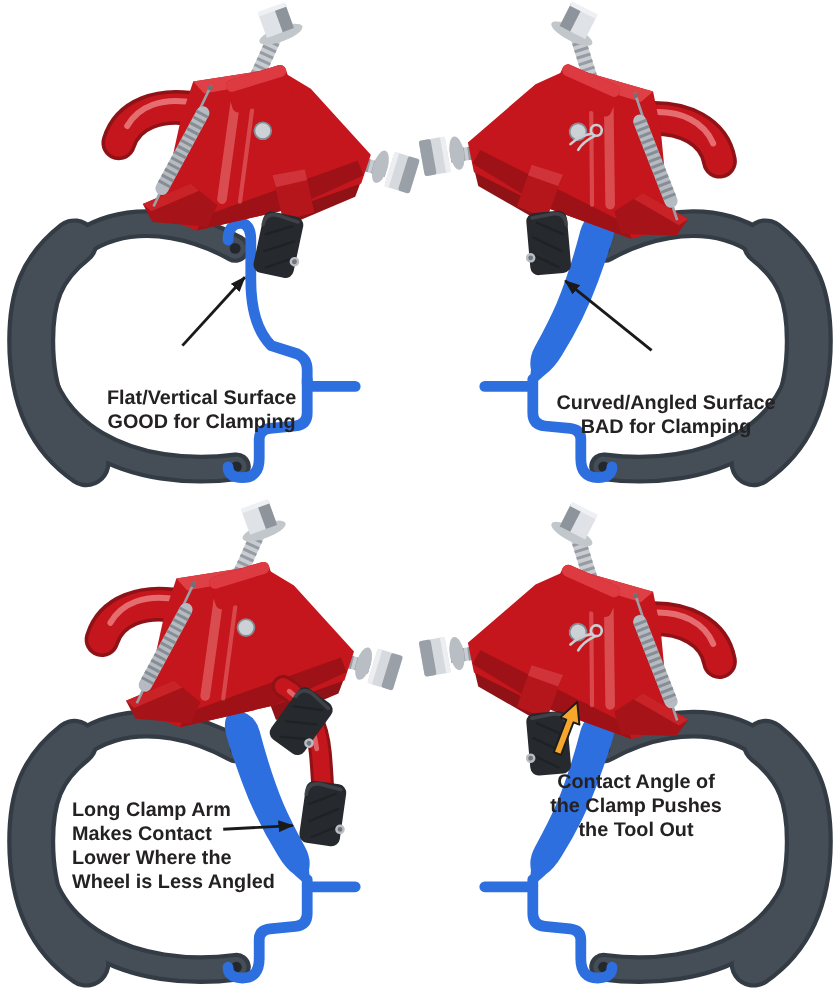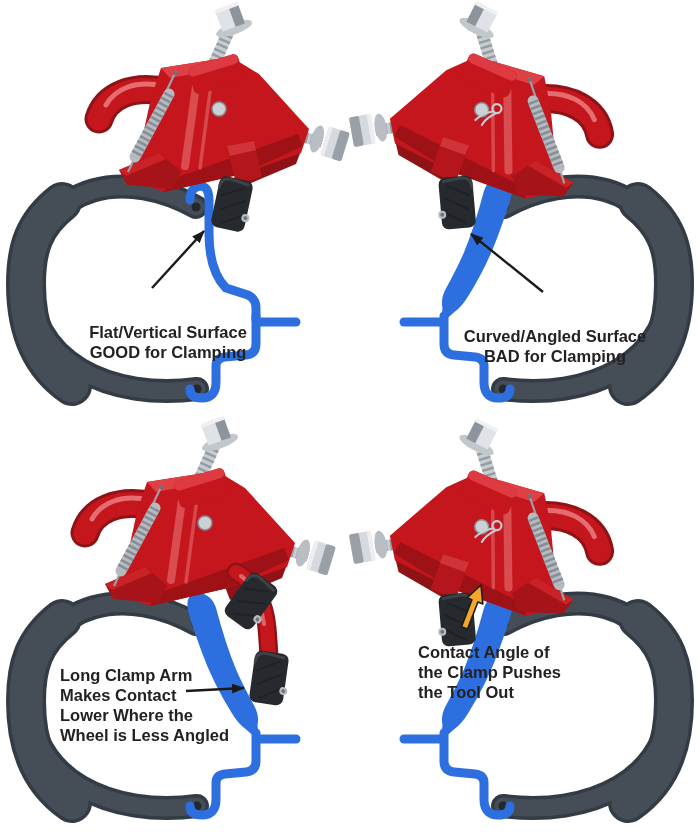--- a/index.html
+++ b/index.html
@@ -4,21 +4,21 @@
 <style>
   html,body{margin:0;padding:0;background:#ffffff;}
   #stage{position:relative;width:700px;height:834px;background:#ffffff;overflow:hidden;
          font-family:"Liberation Sans","DejaVu Sans",sans-serif;}
   #art{position:absolute;left:0;top:0;}
   .caption{position:absolute;font-size:16.5px;line-height:20px;font-weight:bold;color:#242122;
            letter-spacing:0;white-space:nowrap;}
   .cap-tl{left:40px;top:286px;width:256px;text-align:center;margin-top:36px;}
   .cap-tr{left:428px;top:300px;width:254px;text-align:center;margin-top:26px;}
   .cap-bl{left:60px;top:665px;width:230px;text-align:left;}
-  .cap-br{left:418px;top:642px;width:224px;text-align:left;}
+  .cap-br{left:418px;top:642px;width:224px;text-align:center;}
 </style>
 </head>
 <body>
 
 <div id="stage">
 
 <svg id="art" width="700" height="834" viewBox="0 0 700 834">
   <defs>
     <marker id="ah" markerWidth="14" markerHeight="11" refX="12" refY="5" orient="auto" markerUnits="userSpaceOnUse">
       <path d="M0,0 L13,5 L0,10 Z" fill="#1a1a1a"></path>

